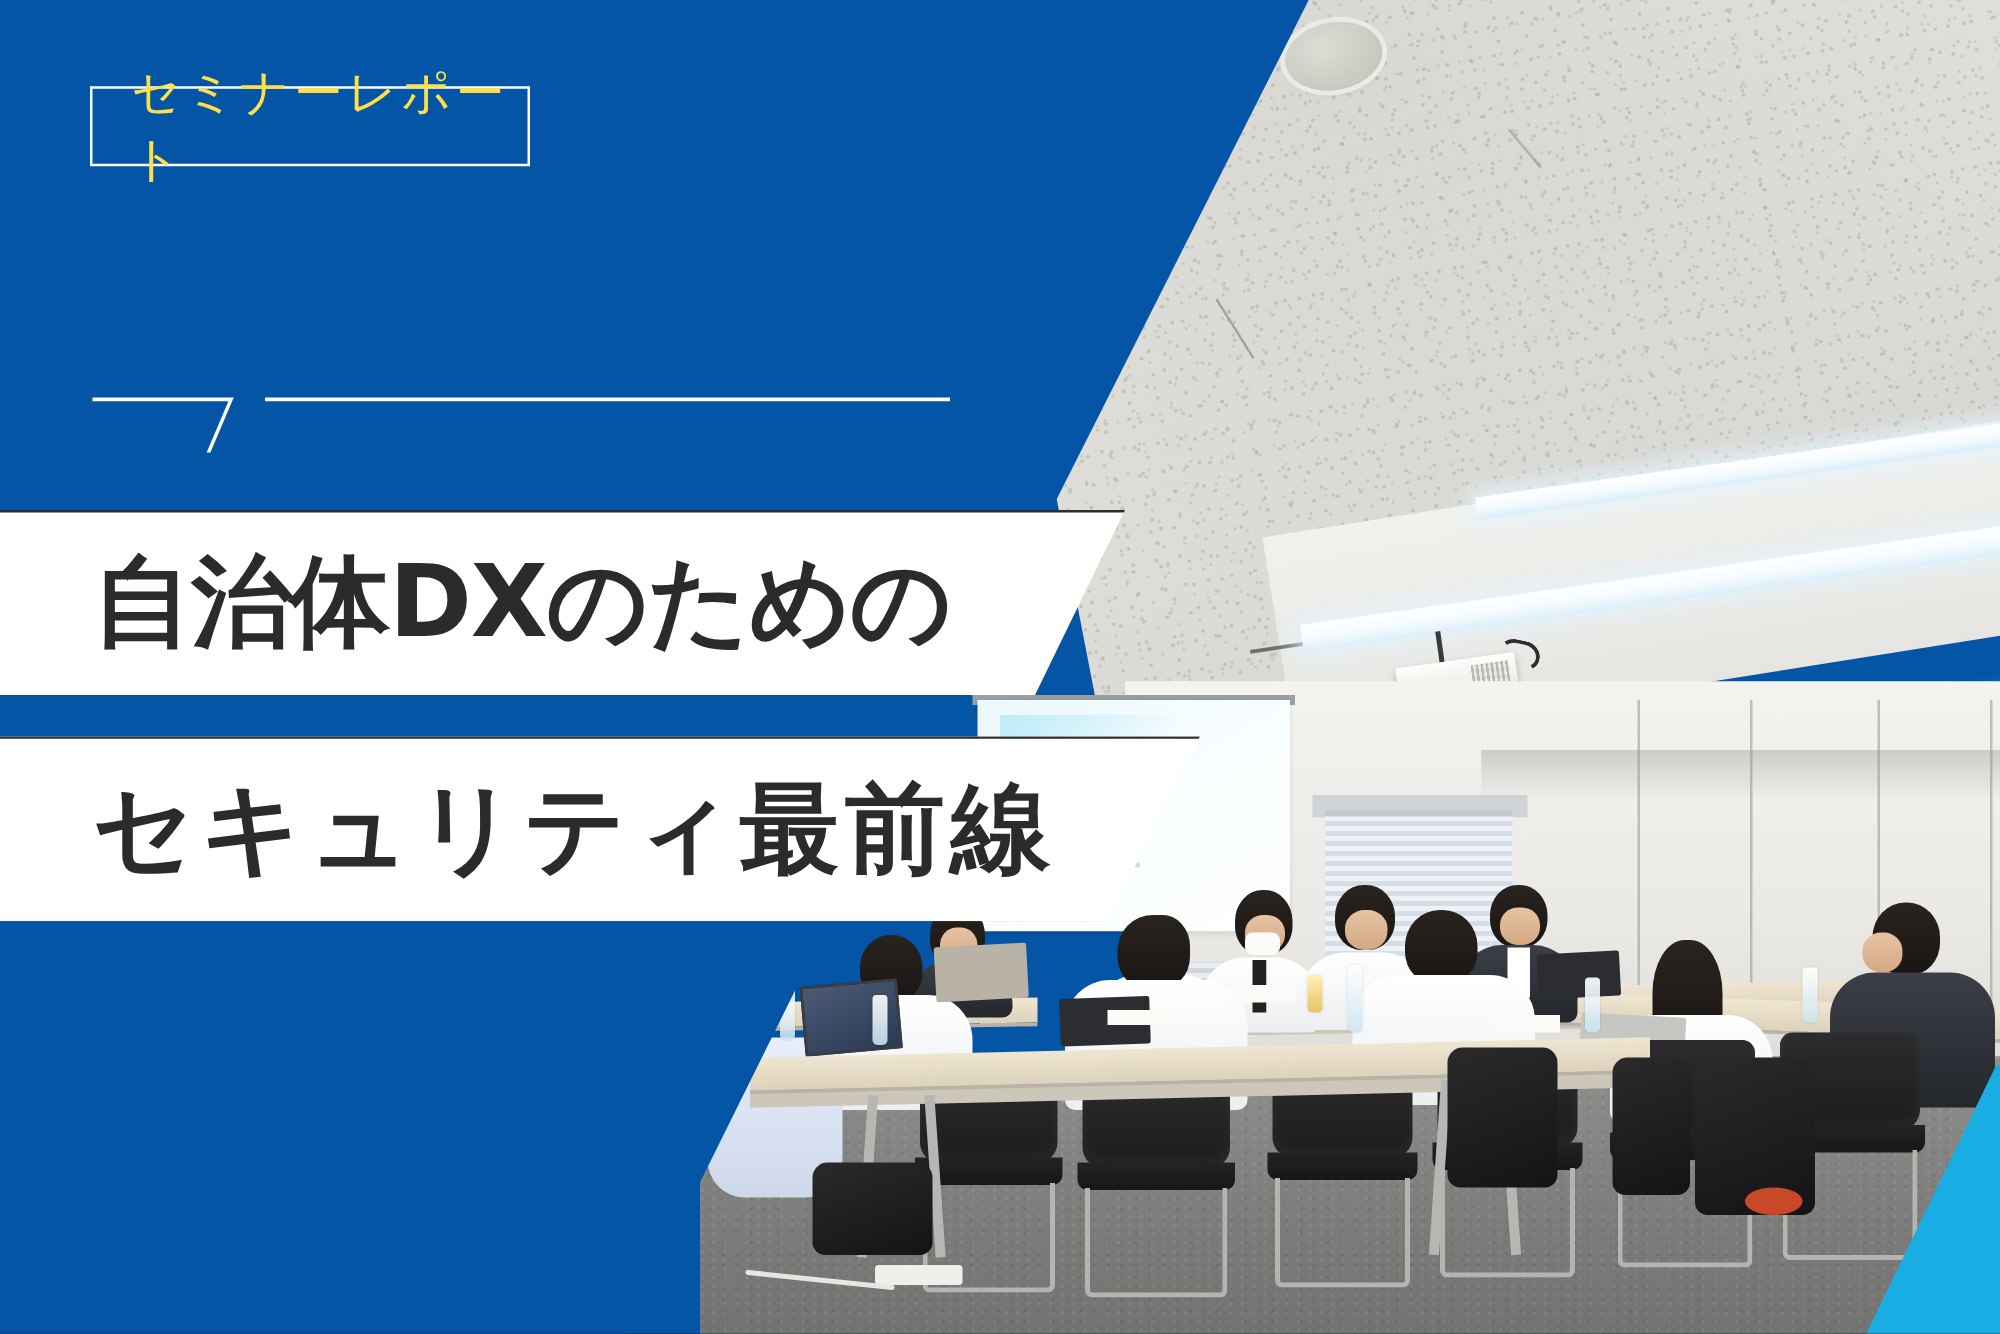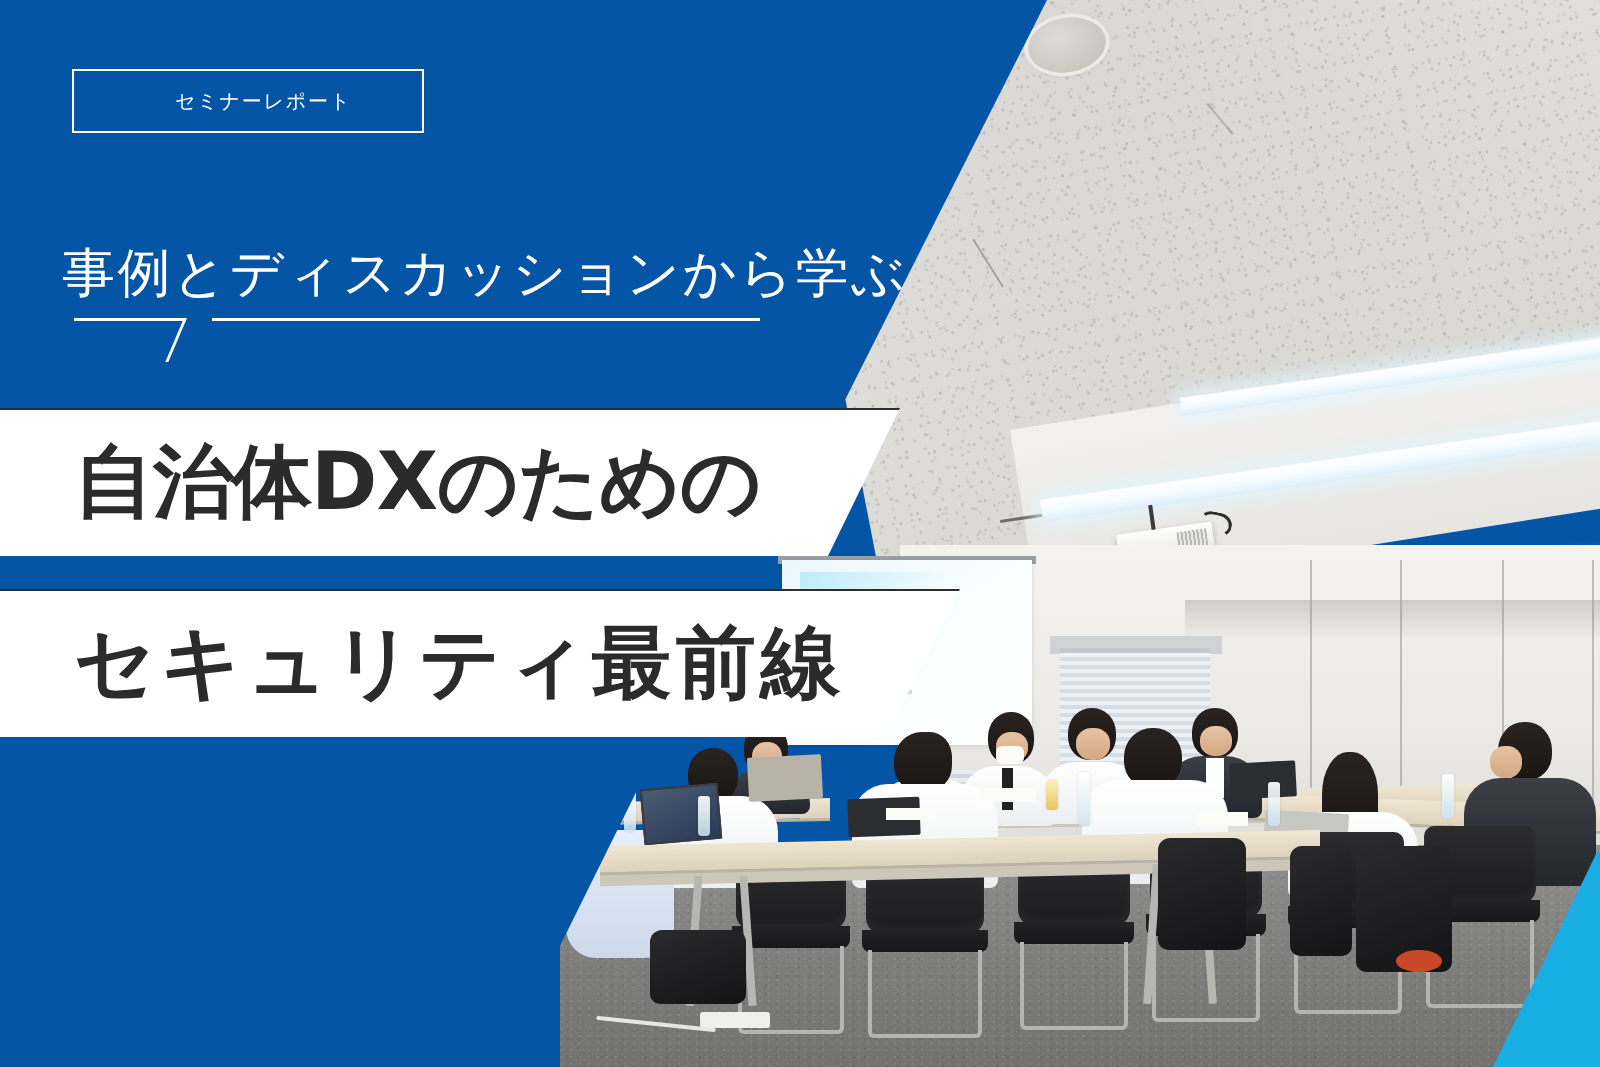--- a/index.html
+++ b/index.html
@@ -238,21 +238,21 @@
     clip-path:polygon(1597px 852px, 1600px 852px, 1600px 1067px, 1493px 1067px);
   }
 
   
   .badge{
     position:absolute; left:72px; top:69px; width:352px; height:64px;
     border:2px solid #ffffff;
     display:flex; align-items:center; justify-content:center;
   }
   .badge span{
-    color:#ffffff; font-size:20px; letter-spacing:.09em;
+    color:#fde047; font-size:39px; letter-spacing:.09em;
     font-family:"DejaVu Sans","Liberation Sans",sans-serif; font-weight:400;margin-left:31px;
   }
 
   .subtitle{
     position:absolute; left:62px; top:238px;
     color:#fff; font-size:53px; letter-spacing:.045em; white-space:nowrap;
     font-family:"DejaVu Sans","Liberation Sans",sans-serif; font-weight:400;
   }
   .rule{ position:absolute; height:3px; background:#fff; }
   .rule-a{ left:74px; top:318px; width:110px; }
@@ -456,21 +456,20 @@
     <div style="position:absolute;left:596px;top:1022px;width:120px;height:4px;background:#e6e6e2;border-radius:2px;transform:rotate(6deg);"></div>
   </div>
 
   <div class="blue"></div>
   <div class="cyan"></div>
 
   <div class="badge">
     <span>セミナーレポート</span>
   </div>
 
-  <div class="subtitle">事例とディスカッションから学ぶ</div>
 
   <div class="rule rule-a"></div>
   <div class="rule-v"></div>
   <div class="rule rule-b"></div>
 
   <div class="banner b1">
     <span class="txt">自治体DXのための</span>
   </div>
   <div class="banner b2">
     <span class="txt">セキュリティ最前線</span>

